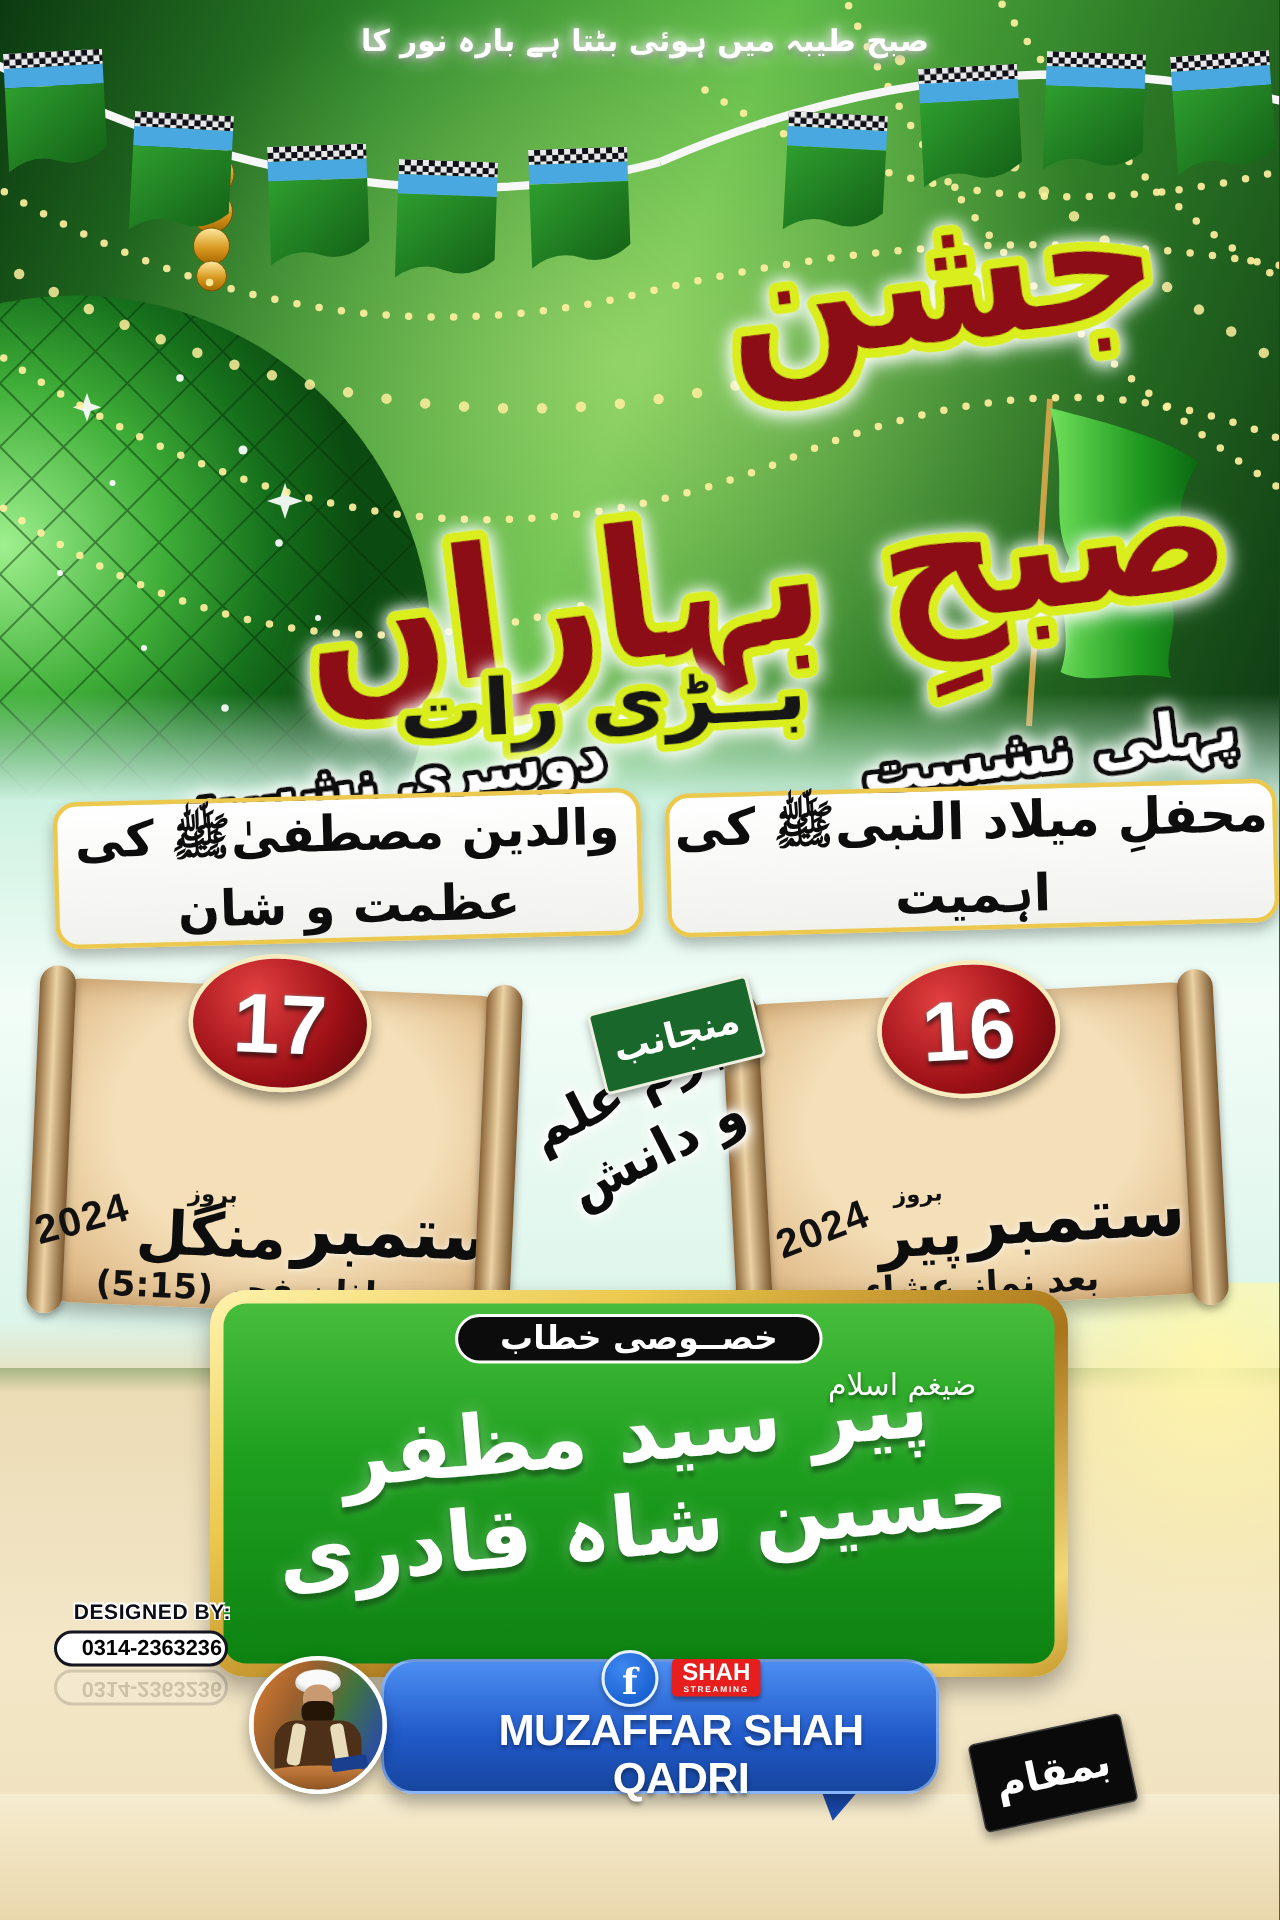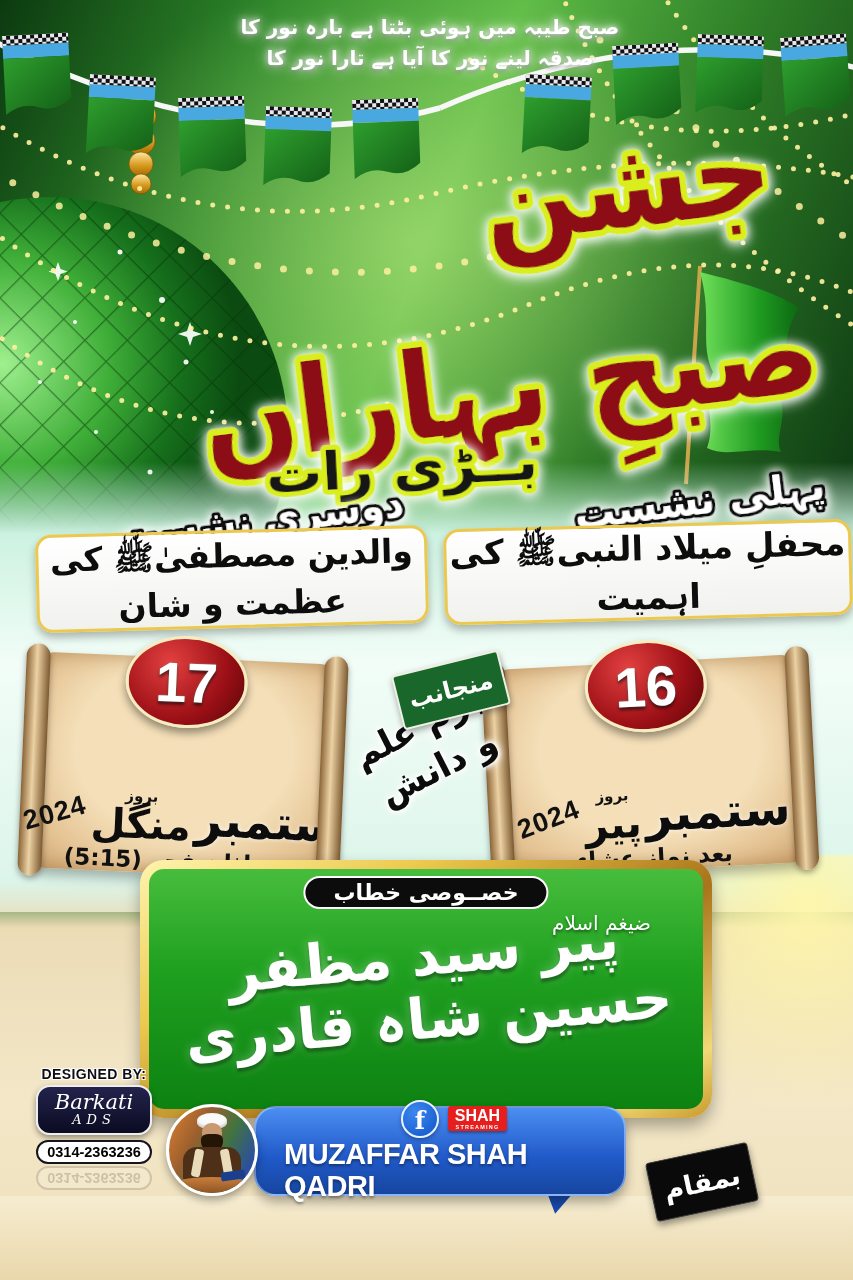--- a/index.html
+++ b/index.html
@@ -95,21 +95,21 @@
   .pill{position:absolute;top:7px;left:50%;transform:translateX(-50%);
     background:#0c0c0c;border:2px solid #fff;border-radius:999px;padding:2px 28px;
     color:#fff;font-size:22px;font-weight:bold;direction:rtl;white-space:nowrap;}
   .honorific{position:absolute;top:42px;right:52px;color:#fff;font-size:20px;font-weight:normal;
     direction:rtl;text-shadow:0 2px 3px rgba(0,40,0,.6);}
   .speaker-name{position:absolute;top:56px;left:0;right:0;padding:0 26px;text-align:center;
     transform:rotate(-5deg);direction:rtl;color:#fff;font-size:56px;font-weight:bold;line-height:1.12;
     text-shadow:0 4px 3px rgba(8,70,10,.6),0 0 12px rgba(255,255,255,.35);}
 
   
-  .designer{left:34px;top:1066px;width:120px;text-align:center;z-index:7;}
+  .designer{left:34px;top:1066px;width:120px;text-align:right;z-index:7;}
   .designer-label{font-family:"Liberation Sans",sans-serif;font-size:14px;font-weight:900;
     color:#0d0d16;letter-spacing:.4px;
     text-shadow:-1px -1px 0 #fff,1px -1px 0 #fff,-1px 1px 0 #fff,1px 1px 0 #fff;}
   .brand-box{margin:3px auto 0;width:104px;border:2px solid #eee;border-radius:14px;
     background:linear-gradient(180deg,#23234d,#0b0b22);padding:4px 4px 6px;
     box-shadow:0 3px 6px rgba(0,0,0,.4);}
   .brand{font-family:"DejaVu Serif",serif;font-style:italic;font-size:21px;color:#fff;line-height:1.05;}
   .brand-sub{font-family:"DejaVu Serif",serif;font-style:italic;font-size:13px;color:#fff;
     letter-spacing:5px;margin-top:-1px;}
   .phone-pill{margin:5px auto 0;width:108px;background:#fff;border:2px solid #15151f;
@@ -149,21 +149,21 @@
     margin-top:4px;}
   .live-chip{background:#e61e1e;border-radius:3px;padding:2px 7px 1px;text-align:center;
     box-shadow:0 2px 3px rgba(0,0,0,.35);}
   .live-chip .lv{font-family:"Liberation Sans",sans-serif;font-size:16px;font-weight:900;
     color:#fff;line-height:1;}
   .live-chip .st{font-family:"Liberation Sans",sans-serif;font-size:5.5px;font-weight:700;
     color:#fff;letter-spacing:1.2px;line-height:1;margin-top:1px;}
   .en-name{font-family:"Liberation Sans",sans-serif;font-weight:900;color:#fff;
     letter-spacing:-.5px;text-shadow:0 2px 3px rgba(0,0,0,.38);line-height:1.12;}
   .en1{font-size:27px;}
-  .en2{font-size:29px;}
+  .en2{font-size:29px;text-align:center;}
   .banner-tail{left:544px;top:1192px;width:0;height:0;border-left:13px solid transparent;
     border-right:13px solid transparent;border-top:22px solid #1a4bb0;transform:rotate(10deg);z-index:6;}
 
   
   .venue-badge{left:650px;top:1152px;width:102px;height:58px;background:#0a0a0a;
     border:1px solid #3c3c3c;border-radius:4px;transform:rotate(-12deg);z-index:8;
     display:flex;align-items:center;justify-content:center;box-shadow:0 4px 7px rgba(0,0,0,.4);}
   .venue-badge span{color:#fff;font-size:27px;font-weight:bold;direction:rtl;}
   .venue-row{left:0;top:1198px;width:853px;height:80px;display:flex;direction:rtl;
     align-items:center;justify-content:center;gap:16px;z-index:7;padding:0 14px;box-sizing:border-box;}
@@ -277,21 +277,20 @@
     </g>
   </svg>
 
   <div class="abs bg-mid"></div>
   <div class="abs bg-bottom"></div>
   <div class="abs gold-glow"></div>
   <div class="abs bottom-strip-bg"></div>
 
   <div class="abs couplet">
     <div>صبح طیبہ میں ہوئی بٹتا ہے بارہ نور کا</div>
-    <div>صدقہ لینے نور کا آیا ہے تارا نور کا</div>
   </div>
 
   <svg class="abs svgtext" style="left:160px;top:92px;width:695px;height:420px" viewBox="0 0 695 420">
     <g transform="rotate(-7 347 210)" filter="url(#fGlowWhite)">
       <text x="480" y="150" font-size="118" text-anchor="middle" textLength="290" lengthAdjust="spacingAndGlyphs" fill="#8c1016" stroke="#d9ee1c" stroke-width="13">جشن</text>
       <text x="340" y="335" font-size="120" text-anchor="middle" textLength="620" lengthAdjust="spacingAndGlyphs" fill="#8c1016" stroke="#d9ee1c" stroke-width="13">صبحِ بہاراں</text>
     </g>
   </svg>
 
   <svg class="abs svgtext" style="left:232px;top:424px;width:340px;height:96px" viewBox="0 0 340 96">
@@ -354,24 +353,20 @@
   <div class="abs gold-frame">
     <div class="banner-green">
       <div class="pill">خصــوصی خطاب</div>
       <div class="honorific">ضیغم اسلام</div>
       <div class="speaker-name">پیر سید مظفر حسین شاہ قادری</div>
     </div>
   </div>
 
   <div class="abs designer">
     <div class="designer-label">DESIGNED BY:</div>
-    <div class="brand-box">
-      <div class="brand">Barkati</div>
-      <div class="brand-sub">ADS</div>
-    </div>
     <div class="phone-pill">0314-2363236</div>
     <div class="phone-pill reflect">0314-2363236</div>
   </div>
 
   <div class="abs photo">
     <div class="p-turban"></div>
     <div class="p-face"></div>
     <div class="p-beard"></div>
     <div class="p-robe"></div>
     <div class="p-stole-l"></div>

